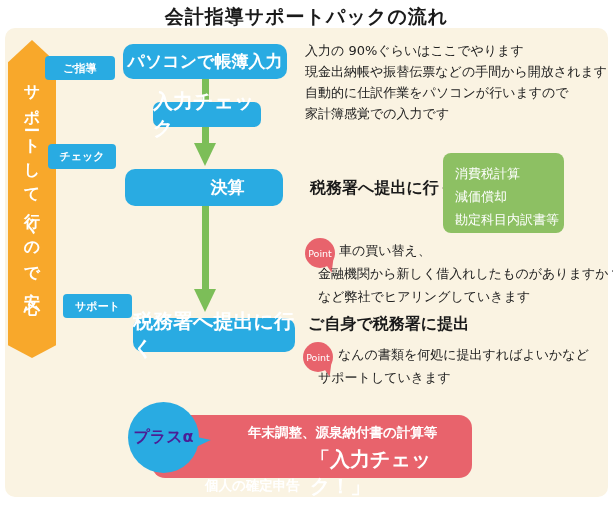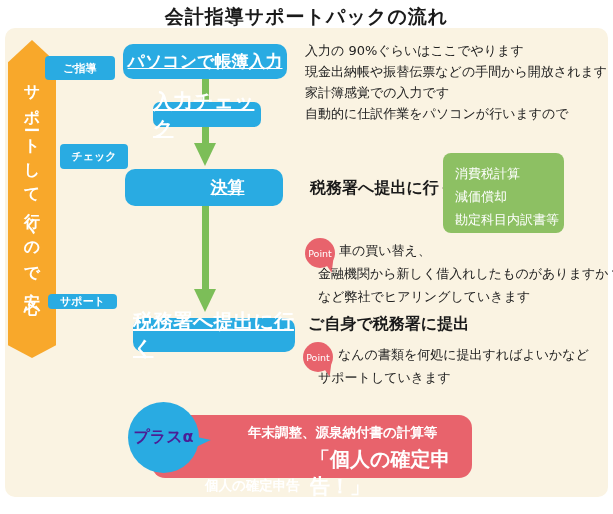--- a/index.html
+++ b/index.html
@@ -15,25 +15,25 @@
   
   .ribbon { position:absolute; left:8px; top:40px; width:48px; height:318px; background:#F8A82B;
             clip-path:polygon(50% 0, 100% 7%, 100% 96%, 50% 100%, 0 96%, 0 7%);
             display:flex; align-items:flex-start; justify-content:center; }
   .ribbon-text { writing-mode:vertical-rl; margin-top:33px; color:#fff; font-weight:bold;
                  font-size:16px; letter-spacing:6px; line-height:48px; }
 
   .pill { position:absolute; background:#29ABE2; color:#fff; font-weight:bold; font-size:11px;
           border-radius:4px; display:flex; align-items:center; justify-content:center; }
   .pill-1 { left:45px; top:56px;  width:70px; height:24px; }
-  .pill-2 { left:60px; top:144px; width:68px; height:25px; }
-  .pill-3 { left:48px; top:294px; width:69px; height:15px; }
+  .pill-2 { left:48px; top:144px; width:68px; height:25px; }
+  .pill-3 { left:63px; top:294px; width:69px; height:24px; }
 
   .flowbox { position:absolute; background:#29ABE2; color:#fff; font-weight:bold;
-             border-radius:10px; display:flex; align-items:center; justify-content:center;text-decoration:underline; }
+             border-radius:10px; display:flex; align-items:center; justify-content:center; }
   .fb-1 { left:123px; top:44px;  width:164px; height:35px; font-size:17px; }
   .fb-2 { left:153px; top:102px; width:108px; height:25px; font-size:20px; border-radius:7px; }
   .fb-3 { left:125px; top:169px; width:158px; height:37px; font-size:17px;padding-left:47px; }
   .fb-4 { left:125px; top:318px; width:162px; height:34px; font-size:20px;margin-left:8px; }
 
   .arrow-line { position:absolute; width:7px; background:#7CBE58; left:202px; }
   .al-1 { top:79px; height:64px; }
   .al-2 { top:206px; height:83px; }
   .arrow-head { position:absolute; width:0; height:0; left:194px;
                 border-left:11px solid transparent; border-right:11px solid transparent;
@@ -117,22 +117,22 @@
   <div class="flowbox fb-3">
     <span>決算</span>
   </div>
   <div class="flowbox fb-4">
     <span>税務署へ提出に行く</span>
   </div>
 
   <div class="note-lines">
     <div>入力の 90%ぐらいはここでやります</div>
     <div>現金出納帳や振替伝票などの手間から開放されます</div>
+    <div>自動的に仕訳作業をパソコンが行いますので</div>
     <div>家計簿感覚での入力です</div>
-    <div>自動的に仕訳作業をパソコンが行いますので</div>
   </div>
 
   <div class="heading heading-software">税務署へ提出に行く</div>
   <div class="software-box">
     <div>消費税計算</div>
     <div>減価償却</div>
     <div>勘定科目内訳書等</div>
   </div>
 
   <div class="point-bubble pb-1">
@@ -147,20 +147,20 @@
   <div class="point-bubble pb-2">
     <span>Point</span>
     <span class="point-tail"></span>
   </div>
   <div class="ptext p2-l1">なんの書類を何処に提出すればよいかなど</div>
   <div class="ptext p2-l2">サポートしていきます</div>
 
   <div class="redbox">
     <div class="rb-l1">年末調整、源泉納付書の計算等</div>
     <div class="rb-l2">個人の確定申告</div>
-    <div class="rb-em">「個人の確定申告！」</div>
+    <div class="rb-em">「入力チェック！」</div>
   </div>
   <div class="plus-tail"></div>
   <div class="plus-bubble">
     <span>プラスα</span>
   </div>
 
 </div>
 
 </body></html>

